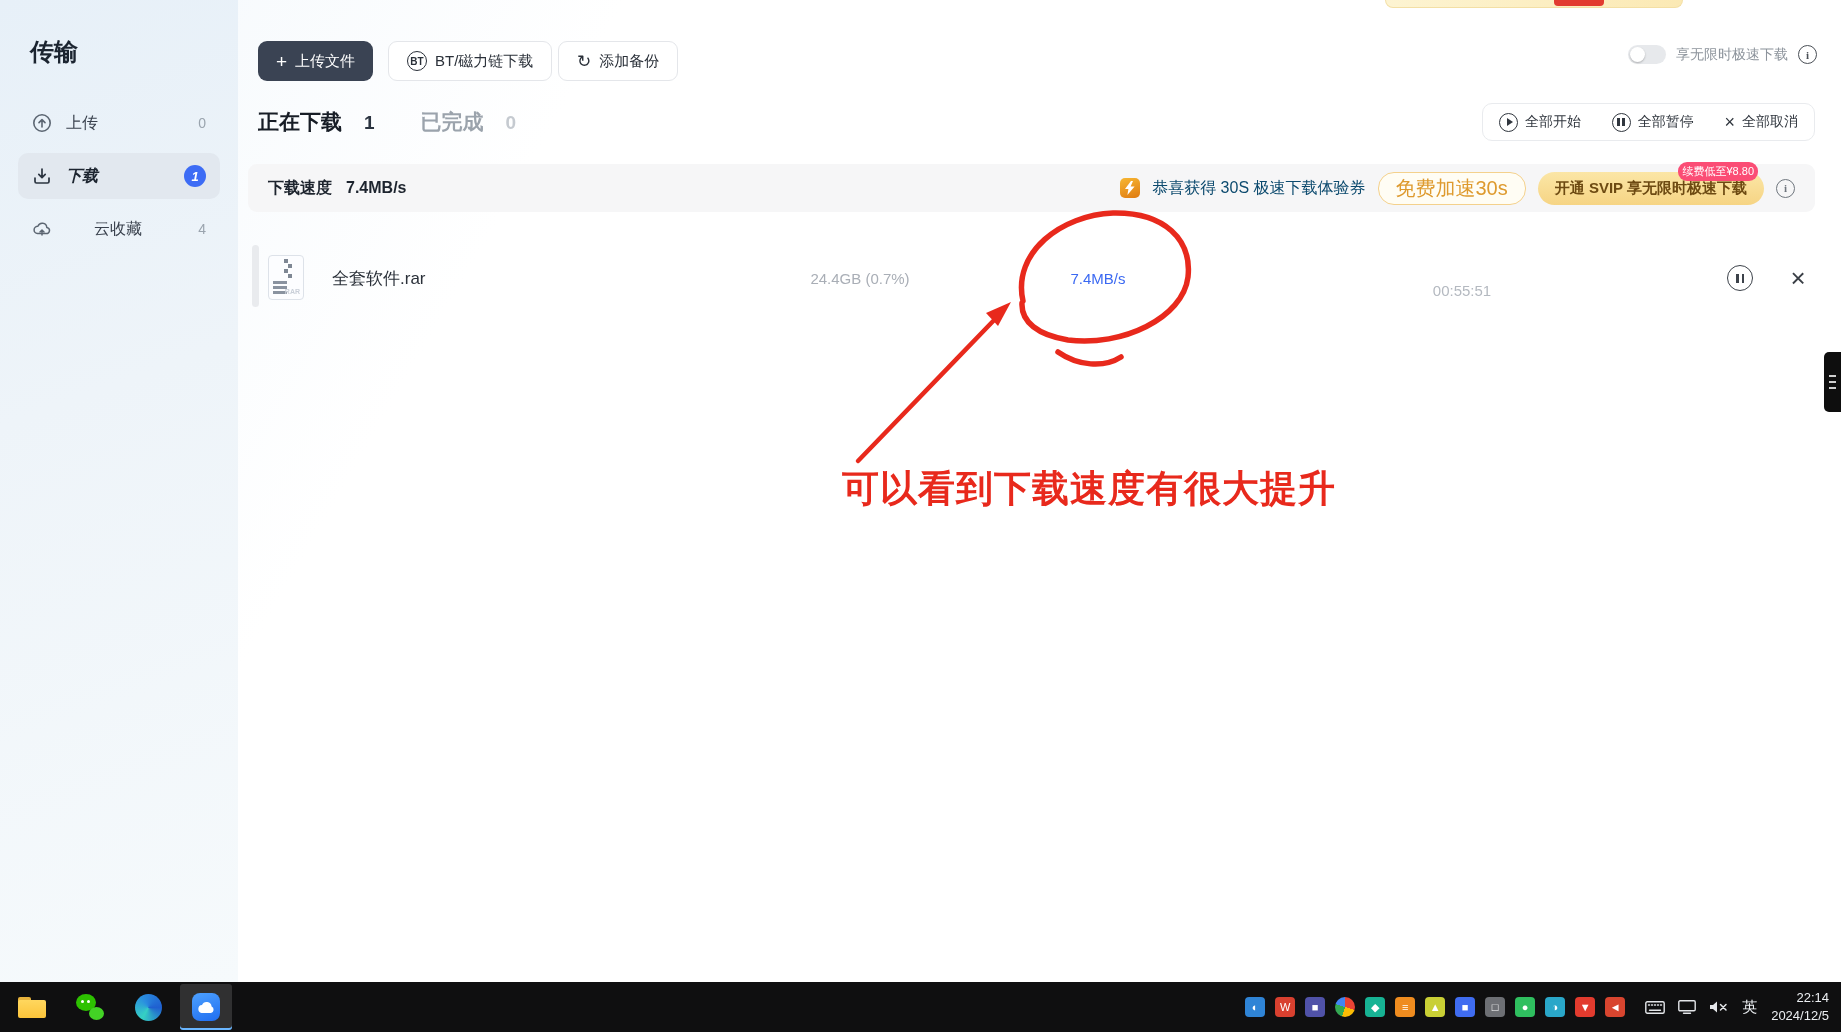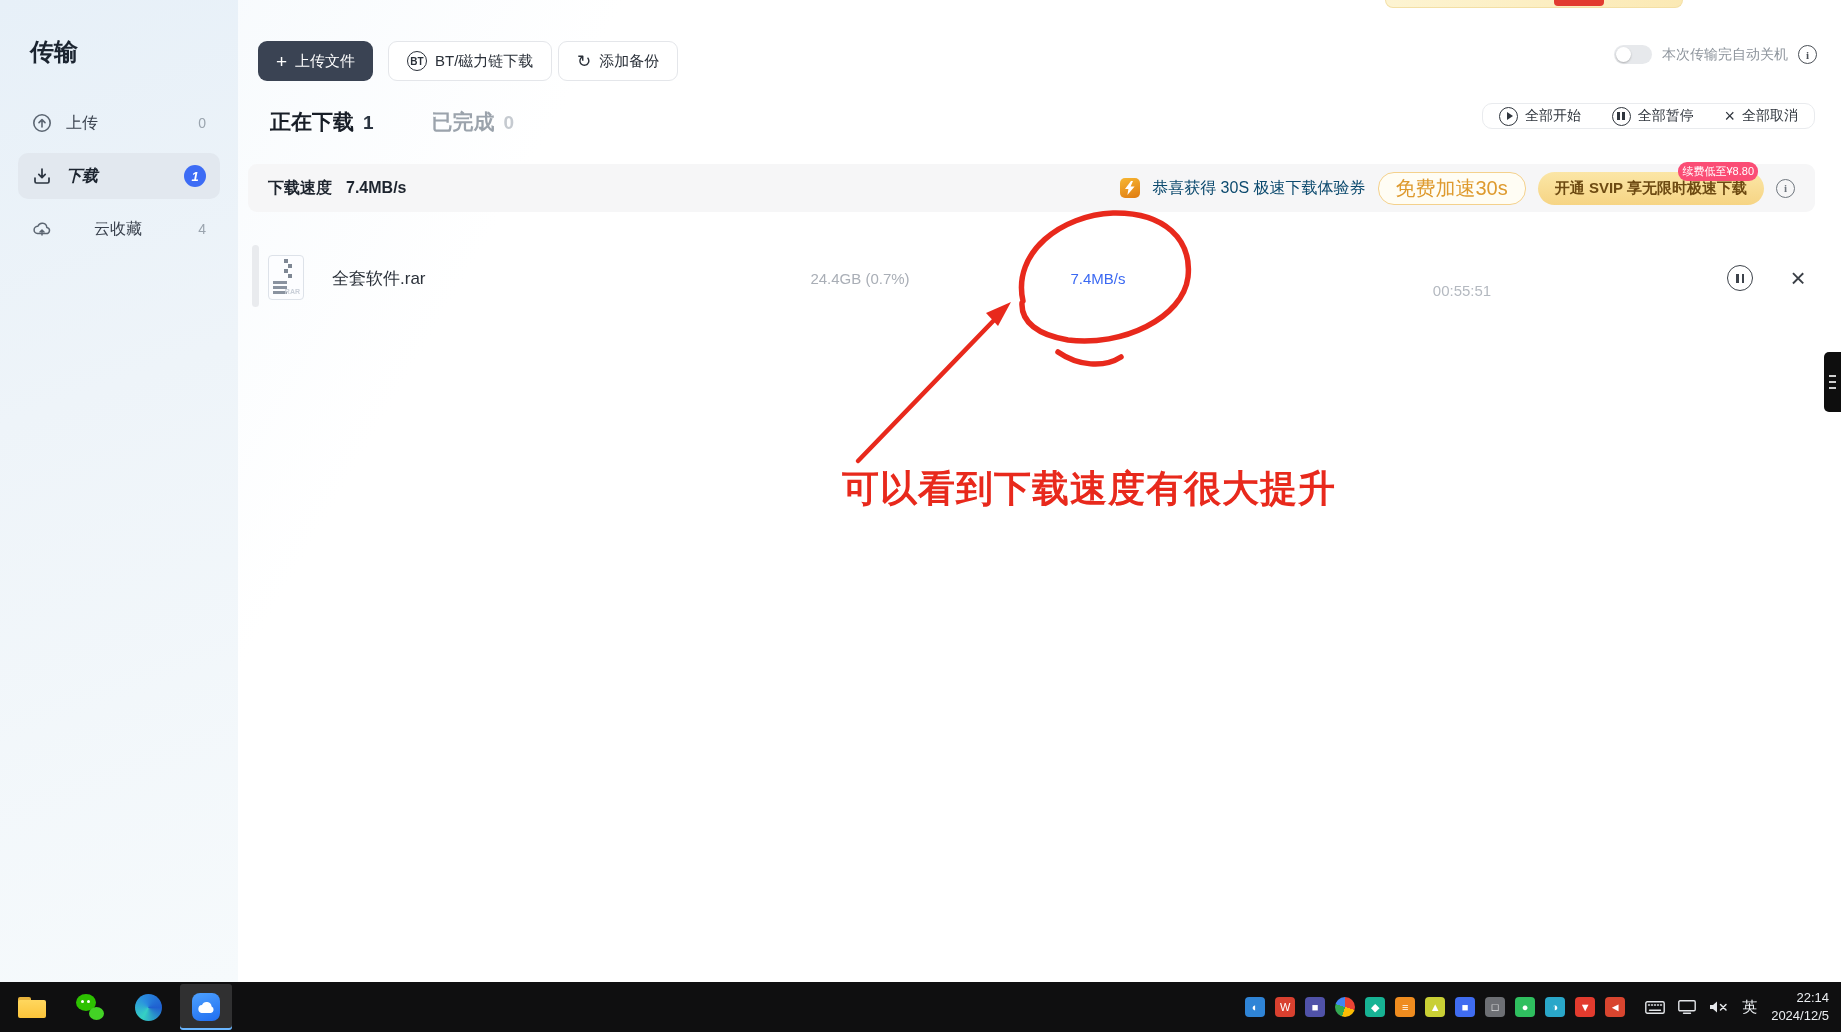--- a/index.html
+++ b/index.html
@@ -39,27 +39,27 @@
     display:flex;align-items:center;justify-content:center;}
   .refresh-glyph{font-size:17px;line-height:1;color:#2a3039;}
   .toggle-group{position:absolute;top:45px;right:24px;display:flex;align-items:center;gap:10px;}
   .toggle{width:38px;height:19px;border-radius:10px;background:#e7e9ec;position:relative;cursor:pointer;}
   .toggle .knob{position:absolute;left:2px;top:2px;width:15px;height:15px;border-radius:50%;background:#ffffff;box-shadow:0 1px 2px rgba(0,0,0,.25);}
   .toggle-label{font-size:14px;color:#8d949c;}
   .info-i{width:17px;height:17px;border-radius:50%;border:1.5px solid #6f767e;color:#6f767e;
     font-size:11px;font-weight:700;display:flex;align-items:center;justify-content:center;font-family:"Liberation Serif",serif;}
   
   .tab-row{position:absolute;left:258px;top:108px;display:flex;align-items:baseline;gap:46px;}
-  .tab{display:flex;align-items:baseline;gap:9px;cursor:pointer;margin-left:12px;}
+  .tab{display:flex;align-items:baseline;gap:22px;cursor:pointer;}
   .tab .t-label{font-size:21px;font-weight:700;}
   .tab.active .t-label{color:#171d26;}
   .tab.active .t-count{font-size:19px;font-weight:700;color:#2b3440;}
   .tab.inactive .t-label{color:#9ba3ac;}
   .tab.inactive .t-count{font-size:19px;font-weight:700;color:#c5cad0;}
-  .batch-box{position:absolute;left:1482px;top:103px;width:333px;height:26px;background:#ffffff;
+  .batch-box{position:absolute;left:1482px;top:103px;width:333px;height:38px;background:#ffffff;
     border:1px solid #e9ebee;border-radius:10px;display:flex;align-items:center;justify-content:space-between;
     padding:0 16px;box-sizing:border-box;}
   .batch-item{display:flex;align-items:center;gap:7px;font-size:14px;color:#30363e;cursor:pointer;}
   .circ-icon{width:17px;height:17px;border:1.5px solid #30363e;border-radius:50%;display:flex;align-items:center;justify-content:center;}
   .play-tri{width:0;height:0;border-left:6px solid #30363e;border-top:4px solid transparent;border-bottom:4px solid transparent;margin-left:2px;}
   .pause-bars{display:flex;gap:2.5px;}
   .pause-bars i{display:block;width:2.5px;height:8px;background:#30363e;}
   .x-glyph{font-size:18px;line-height:1;color:#30363e;}
   
   .speed-bar{position:absolute;left:248px;top:164px;width:1567px;height:48px;background:#f6f6f7;
@@ -184,21 +184,21 @@
 
   <div class="btn btn-light btn-backup">
     <span class="b-icon refresh-glyph">↻</span>
     <span>添加备份</span>
   </div>
 
   <div class="toggle-group">
     <div class="toggle">
         <div class="knob"></div>
       </div>
-    <span class="toggle-label">本次传输完自动关机</span>
+    <span class="toggle-label">享无限时极速下载</span>
     <span class="info-i" style="border-color:#4a4f56;color:#4a4f56;">i</span>
   </div>
 
   <div class="tab-row">
     <div class="tab active">
       <span class="t-label">正在下载</span>
       <span class="t-count">1</span>
     </div>
     <div class="tab inactive">
       <span class="t-label">已完成</span>

